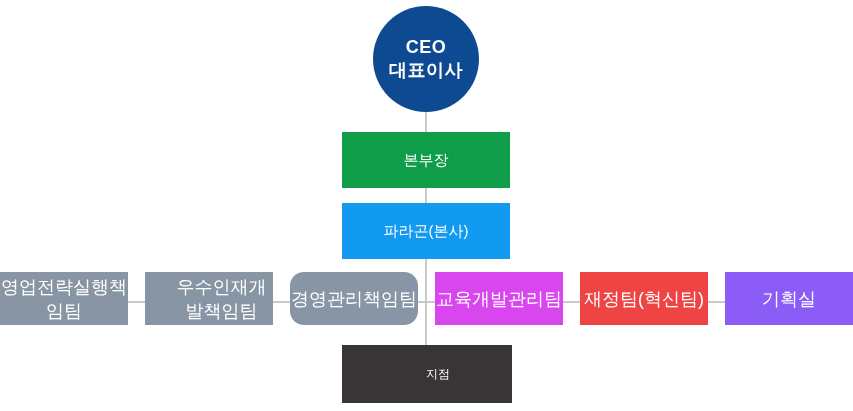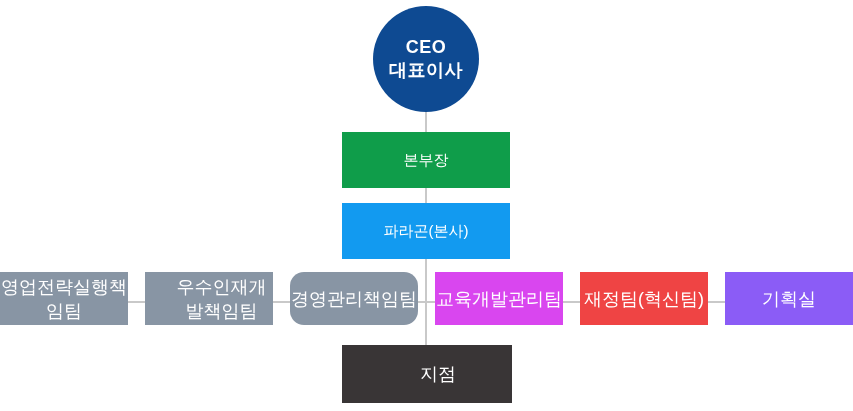--- a/index.html
+++ b/index.html
@@ -57,21 +57,21 @@
   .dept-2 { left: 145px; padding-left: 25px; }
   .dept-3 { left: 290px; }
   .dept-4 { left: 435px; }
   .dept-5 { left: 580px; }
   .dept-6 { left: 725px; }
   .branch-box {
     left: 342px;
     top: 345px;
     width: 170px;
     height: 58px;
-    font-size: 18px;
+    font-size: 12px;
     font-weight: 500;
     padding-left: 22px;
   }
   .vline {
     position: absolute;
     left: 425px;
     width: 2px;
     z-index: 1;
   }
   .vline-1 { top: 108px; height: 26px; }

